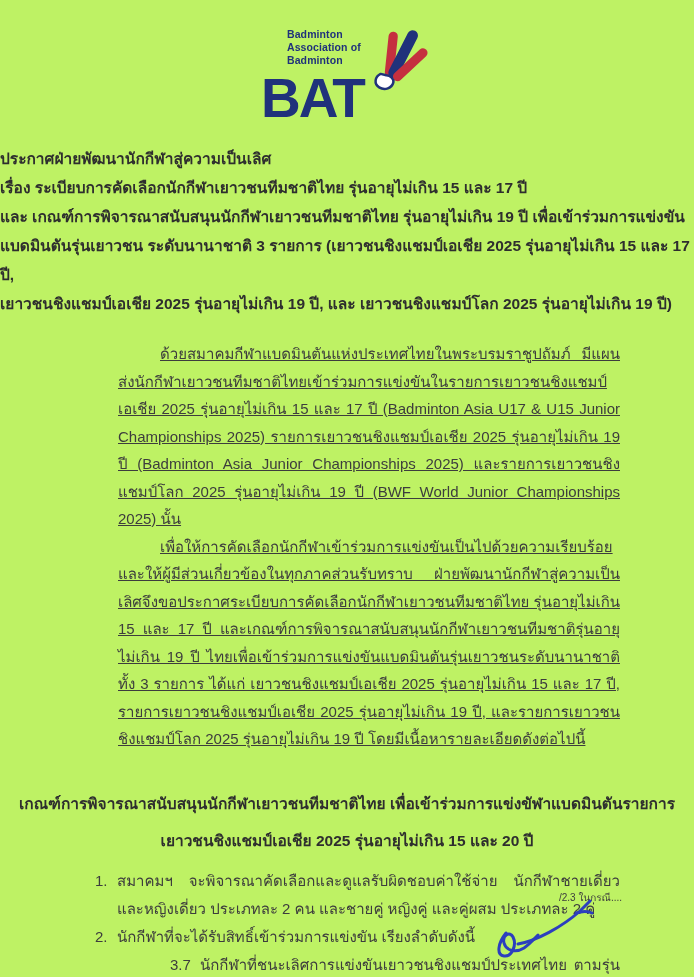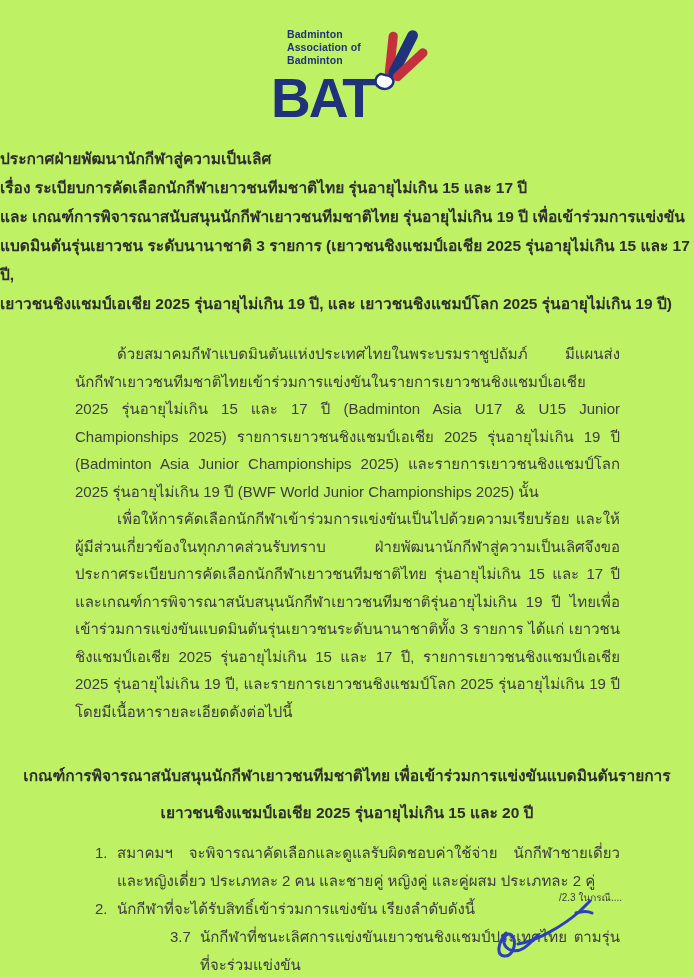--- a/index.html
+++ b/index.html
@@ -35,46 +35,47 @@
   }
   .logo-shuttle {
     position: absolute;
     right: -6px;
     top: -6px;
     width: 78px;
     height: 78px;
   }
   .logo-acronym {
     position: absolute;
-    left: 14px;
+    left: 4px;
     bottom: -6px;
     font-size: 55px;
     font-weight: bold;
     letter-spacing: -2px;
     color: #20327b;
     line-height: 1;
     margin-top: 23px;
   }
 
   
   .title-block {
     margin-top: 24px;
     font-weight: bold;
     color: #2e2e2e;
     font-size: 15.5px;
     line-height: 29px;
   }
 
   
   .body-text {
-    margin: 22px 74px 0 75px;
+    margin: 22px 74px 0 118px;
     font-size: 15px;
     line-height: 27.5px;
     text-align: justify;
     color: #3d3d3d;
+    text-decoration: underline;
   }
   .body-text p { text-indent: 42px; }
 
   
   .section-heading {
     margin-top: 32px;
     text-align: center;
     font-weight: bold;
     color: #2e2e2e;
     font-size: 15.5px;
@@ -141,21 +142,21 @@
     <div>แบดมินตันรุ่นเยาวชน ระดับนานาชาติ 3 รายการ (เยาวชนชิงแชมป์เอเชีย 2025 รุ่นอายุไม่เกิน 15 และ 17 ปี,</div>
     <div>เยาวชนชิงแชมป์เอเชีย 2025 รุ่นอายุไม่เกิน 19 ปี, และ เยาวชนชิงแชมป์โลก 2025 รุ่นอายุไม่เกิน 19 ปี)</div>
   </div>
 
   <div class="body-text">
     <p>ด้วยสมาคมกีฬาแบดมินตันแห่งประเทศไทยในพระบรมราชูปถัมภ์ มีแผนส่งนักกีฬาเยาวชนทีมชาติไทยเข้าร่วมการแข่งขันในรายการเยาวชนชิงแชมป์เอเชีย 2025 รุ่นอายุไม่เกิน 15 และ 17 ปี (Badminton Asia U17 &amp; U15 Junior Championships 2025) รายการเยาวชนชิงแชมป์เอเชีย 2025 รุ่นอายุไม่เกิน 19 ปี (Badminton Asia Junior Championships 2025) และรายการเยาวชนชิงแชมป์โลก 2025 รุ่นอายุไม่เกิน 19 ปี (BWF World Junior Championships 2025) นั้น</p>
     <p>เพื่อให้การคัดเลือกนักกีฬาเข้าร่วมการแข่งขันเป็นไปด้วยความเรียบร้อย และให้ผู้มีส่วนเกี่ยวข้องในทุกภาคส่วนรับทราบ ฝ่ายพัฒนานักกีฬาสู่ความเป็นเลิศจึงขอประกาศระเบียบการคัดเลือกนักกีฬาเยาวชนทีมชาติไทย รุ่นอายุไม่เกิน 15 และ 17 ปี และเกณฑ์การพิจารณาสนับสนุนนักกีฬาเยาวชนทีมชาติรุ่นอายุไม่เกิน 19 ปี ไทยเพื่อเข้าร่วมการแข่งขันแบดมินตันรุ่นเยาวชนระดับนานาชาติทั้ง 3 รายการ ได้แก่ เยาวชนชิงแชมป์เอเชีย 2025 รุ่นอายุไม่เกิน 15 และ 17 ปี, รายการเยาวชนชิงแชมป์เอเชีย 2025 รุ่นอายุไม่เกิน 19 ปี, และรายการเยาวชนชิงแชมป์โลก 2025 รุ่นอายุไม่เกิน 19 ปี โดยมีเนื้อหารายละเอียดดังต่อไปนี้</p>
   </div>
 
   <div class="section-heading">
-    <div>เกณฑ์การพิจารณาสนับสนุนนักกีฬาเยาวชนทีมชาติไทย เพื่อเข้าร่วมการแข่งขันแบดมินตันรายการ</div>
+    <div>เกณฑ์การพิจารณาสนับสนุนนักกีฬาเยาวชนทีมชาติไทย เพื่อเข้าร่วมการแข่งขัฬาแบดมินตันรายการ</div>
     <div>เยาวชนชิงแชมป์เอเชีย 2025 รุ่นอายุไม่เกิน 15 และ 20 ปี</div>
   </div>
 
   <div class="list">
     <div class="li">
       <span class="num">1.</span>
       <span class="txt">สมาคมฯ จะพิจารณาคัดเลือกและดูแลรับผิดชอบค่าใช้จ่าย นักกีฬาชายเดี่ยวและหญิงเดี่ยว ประเภทละ 2 คน และชายคู่ หญิงคู่ และคู่ผสม ประเภทละ 2 คู่</span>
     </div>
     <div class="li">
       <span class="num">2.</span>

